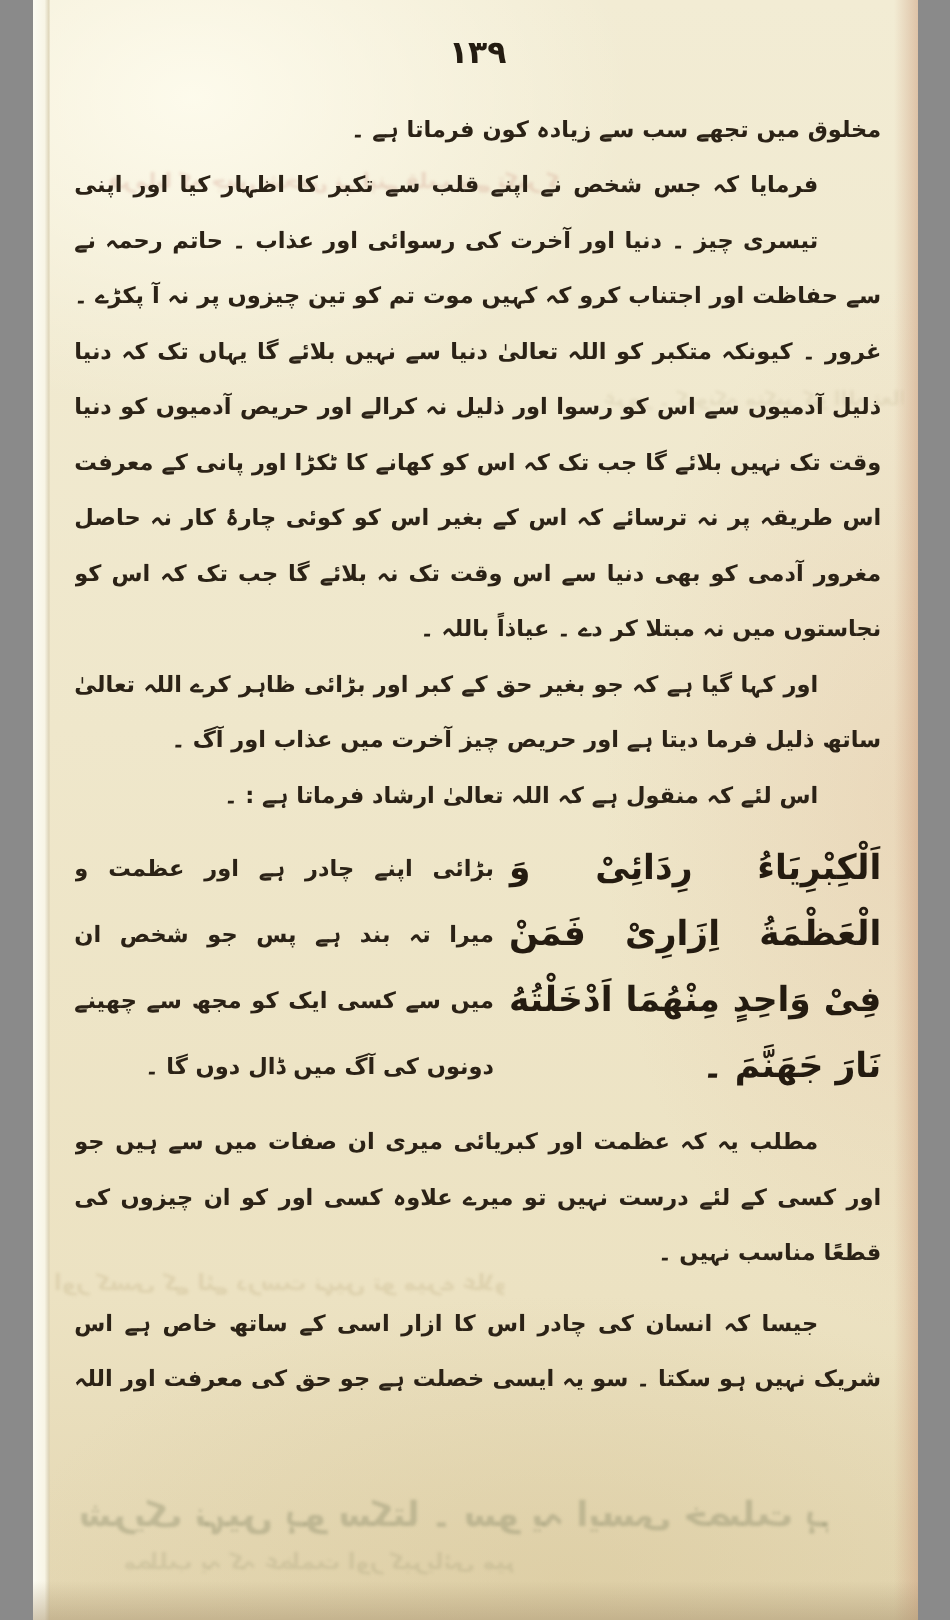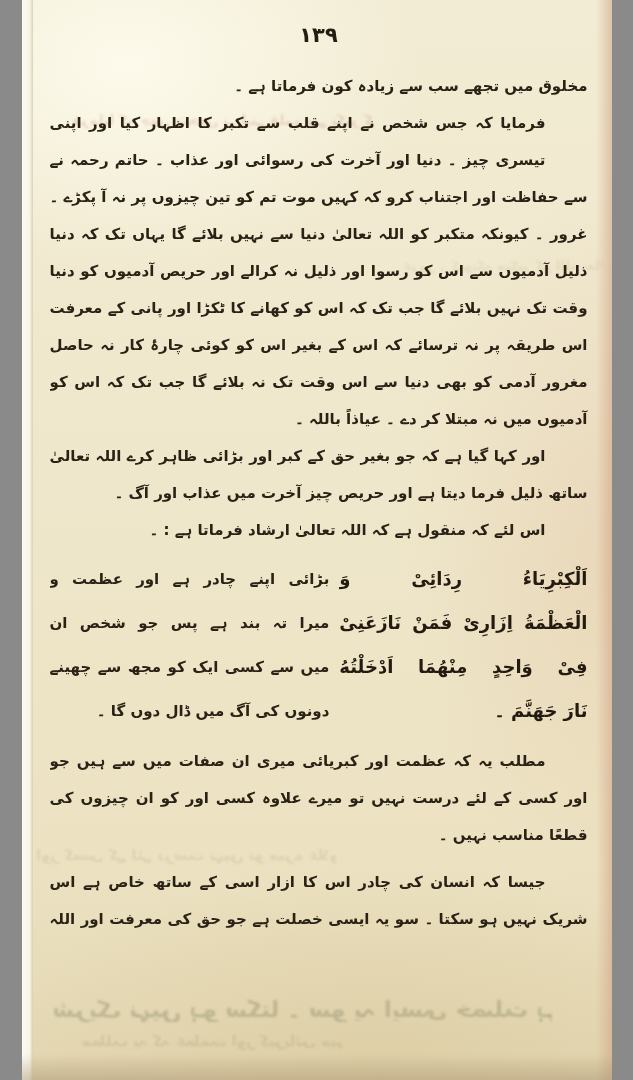--- a/index.html
+++ b/index.html
@@ -34,21 +34,21 @@
     overflow:hidden;white-space:nowrap;
     text-align:right;
   }
   .ln.j{ text-align:justify; text-align-last:justify; white-space:normal;}
   .ln.ind{ padding-right:42px; }
   
   .quote{display:flex;flex-direction:row;margin-top:8px;margin-bottom:10px;}
   .col-arabic{width:47%;padding-left:10px;}
   .col-trans{width:53%;}
   .aln{
-    font-size:18px;font-weight:bold;color:#241b10;
+    font-size:23px;font-weight:bold;color:#241b10;
     height:44px;line-height:44px;overflow:hidden;
     text-align:justify;text-align-last:justify;
   }
   .aln.last{text-align:right;text-align-last:right;}
   .tln{
     font-size:15px;font-weight:bold;
     height:44px;line-height:44px;overflow:hidden;
     text-align:justify;text-align-last:justify;
   }
   .tln.last{text-align:right;text-align-last:right;}
@@ -89,21 +89,21 @@
 
     <div class="ln j ind">فرمایا کہ جس شخص نے اپنے قلب سے تکبر کا اظہار کیا اور اپنی زبان کو جھڑکایا</div>
 
     <div class="ln j ind">تیسری چیز ۔ دنیا اور آخرت کی رسوائی اور عذاب ۔ حاتم رحمہ نے فرمایا ہے اس</div>
     <div class="ln j">سے حفاظت اور اجتناب کرو کہ کہیں موت تم کو تین چیزوں پر نہ آ پکڑے ۔ کبر ، حرص اور</div>
     <div class="ln j">غرور ۔ کیونکہ متکبر کو اللہ تعالیٰ دنیا سے نہیں بلائے گا یہاں تک کہ دنیا کے کمترین اور</div>
     <div class="ln j">ذلیل آدمیوں سے اس کو رسوا اور ذلیل نہ کرالے اور حریص آدمیوں کو دنیا سے اس</div>
     <div class="ln j">وقت تک نہیں بلائے گا جب تک کہ اس کو کھانے کا ٹکڑا اور پانی کے معرفت سے</div>
     <div class="ln j">اس طریقہ پر نہ ترسائے کہ اس کے بغیر اس کو کوئی چارۂ کار نہ حاصل ہو اور ایسے ہی</div>
     <div class="ln j">مغرور آدمی کو بھی دنیا سے اس وقت تک نہ بلائے گا جب تک کہ اس کو گندگیوں اور</div>
-    <div class="ln">آدمیوں میں نہ مبتلا کر دے ۔ عیاذاً باللہ ۔</div>
+    <div class="ln">نجاستوں میں نہ مبتلا کر دے ۔ عیاذاً باللہ ۔</div>
 
     <div class="ln j ind">اور کہا گیا ہے کہ جو بغیر حق کے کبر اور بڑائی ظاہر کرے اللہ تعالیٰ اس کو حق کے</div>
     <div class="ln">ساتھ ذلیل فرما دیتا ہے اور حریص چیز آخرت میں عذاب اور آگ ۔</div>
 
     <div class="ln ind">اس لئے کہ منقول ہے کہ اللہ تعالیٰ ارشاد فرماتا ہے : ۔</div>
 
     <div class="quote">
       <div class="col-arabic">
         <div class="aln">اَلْکِبْرِیَاءُ رِدَائِیْ وَ</div>
         <div class="aln">الْعَظْمَةُ اِزَارِیْ فَمَنْ نَازَعَنِیْ</div>

